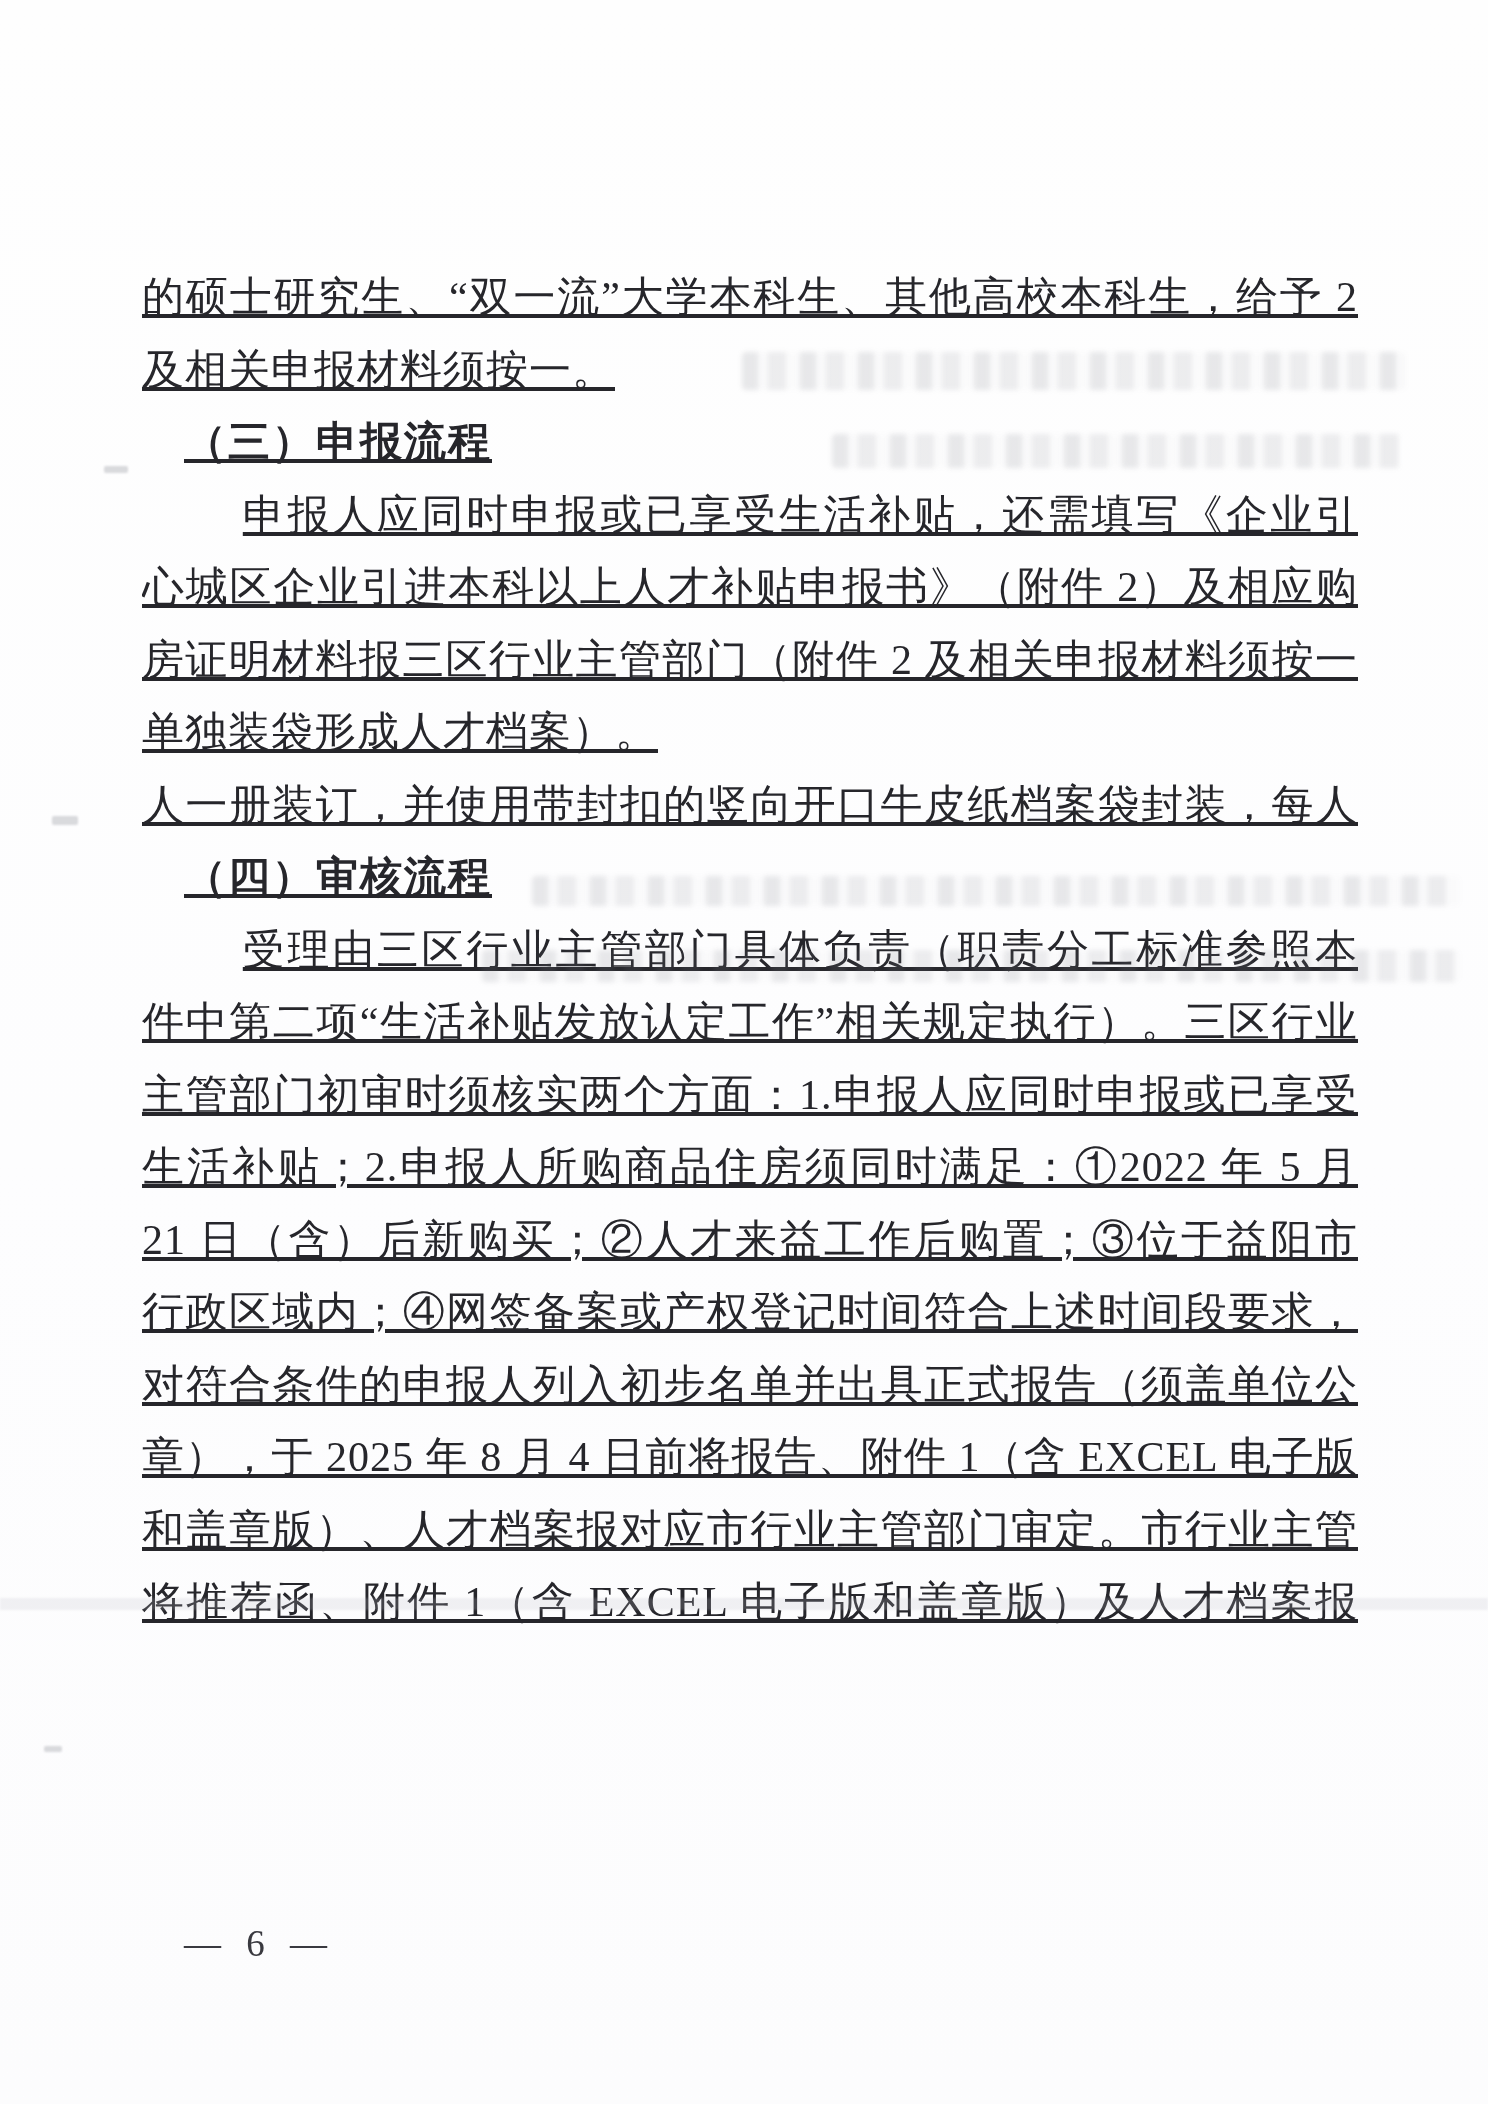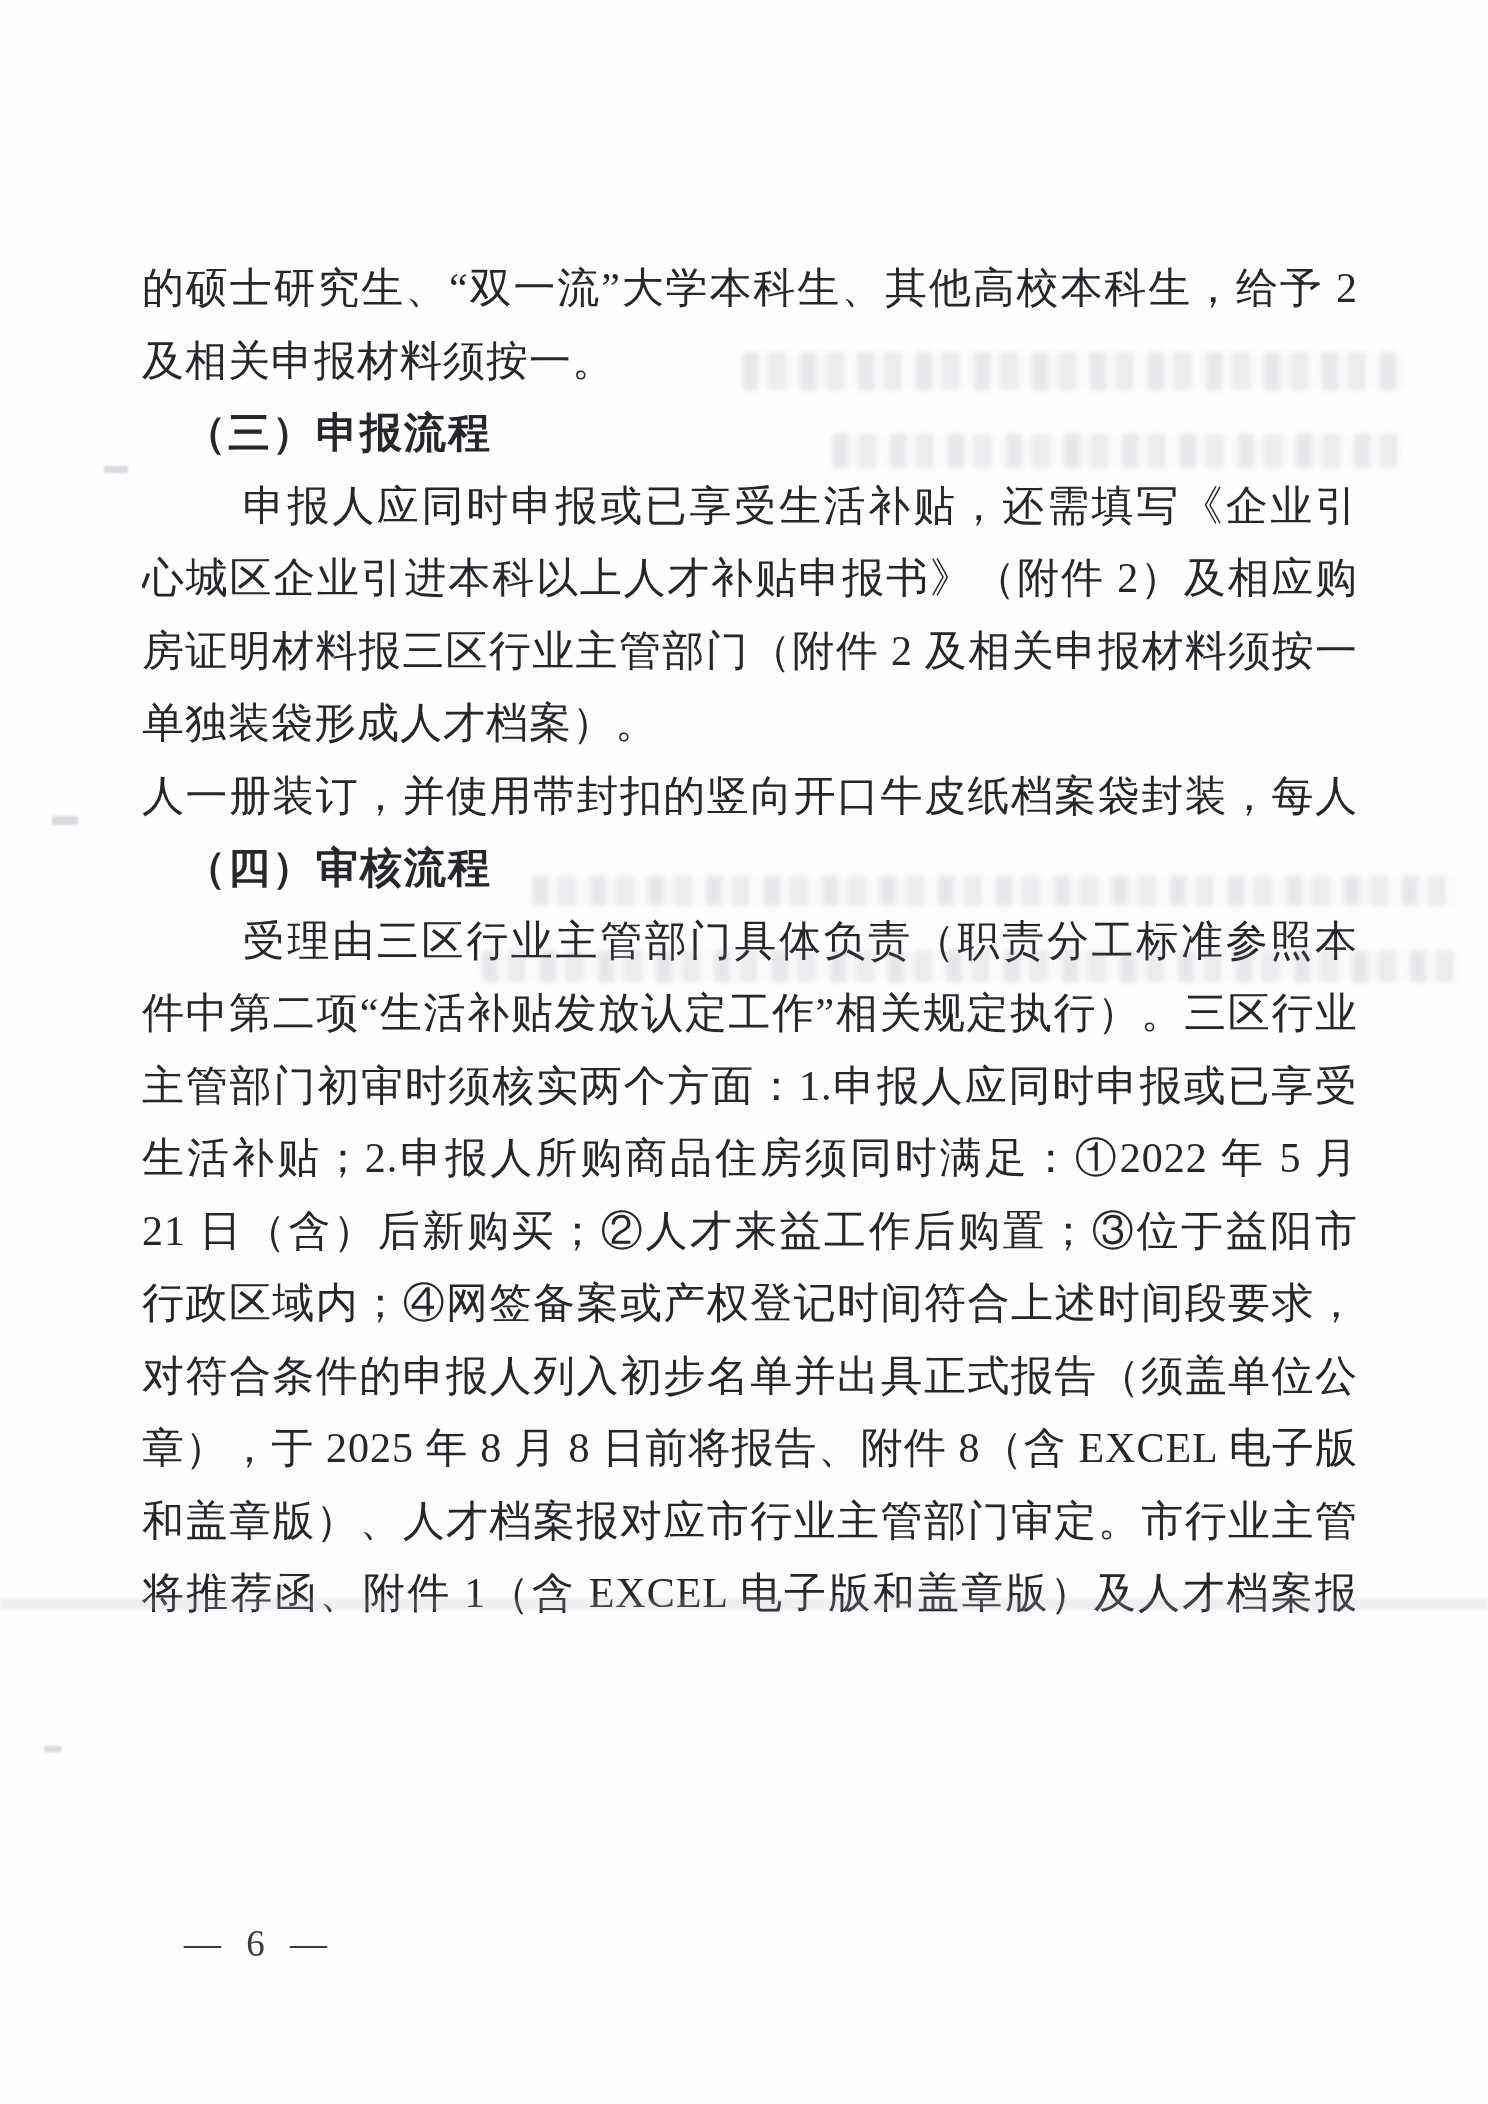--- a/index.html
+++ b/index.html
@@ -11,24 +11,25 @@
     position: relative;
     width: 1488px;
     height: 2104px;
     background: linear-gradient(180deg, #fefefe 0%, #fdfdfe 55%, #fcfcfd 100%);
     overflow: hidden;
     font-family: "Liberation Serif", "DejaVu Serif", serif;
   }
   .text-block {
     position: absolute;
     left: 142px;
-    top: 252px;
+    top: 261px;
     width: 1216px;
     color: #26262b;
     font-size: 42px;
+    text-decoration: underline;
   }
   .line {
     height: 72.5px;
     line-height: 72.5px;
     letter-spacing: 1px;
     white-space: nowrap;
   }
   .line.fill {
     white-space: normal;
     text-align: justify;
@@ -109,21 +110,21 @@
       <div class="line para-end">单独装袋形成人才档案）。</div>
       <div class="line body fill">人一册装订，并使用带封扣的竖向开口牛皮纸档案袋封装，每人</div>
       <div class="line heading">（四）审核流程</div>
       <div class="line para-start fill">受理由三区行业主管部门具体负责（职责分工标准参照本文</div>
       <div class="line body fill">件中第二项“生活补贴发放认定工作”相关规定执行）。三区行业</div>
       <div class="line body fill">主管部门初审时须核实两个方面：1.申报人应同时申报或已享受</div>
       <div class="line body fill">生活补贴；2.申报人所购商品住房须同时满足：①2022 年 5 月</div>
       <div class="line body fill">21 日（含）后新购买；②人才来益工作后购置；③位于益阳市</div>
       <div class="line body fill">行政区域内；④网签备案或产权登记时间符合上述时间段要求，</div>
       <div class="line body fill">对符合条件的申报人列入初步名单并出具正式报告（须盖单位公</div>
-      <div class="line body fill">章），于 2025 年 8 月 8 日前将报告、附件 8（含 EXCEL 电子版</div>
+      <div class="line body fill">章），于 2025 年 8 月 4 日前将报告、附件 1（含 EXCEL 电子版</div>
       <div class="line body fill">和盖章版）、人才档案报对应市行业主管部门审定。市行业主管</div>
       <div class="line body fill">将推荐函、附件 1（含 EXCEL 电子版和盖章版）及人才档案报</div>
     </div>
 
   <div class="ghost ghost-a"></div>
   <div class="ghost ghost-b"></div>
   <div class="ghost ghost-c"></div>
   <div class="ghost ghost-d"></div>
   <div class="scan-band"></div>
   <div class="speck speck-1"></div>

